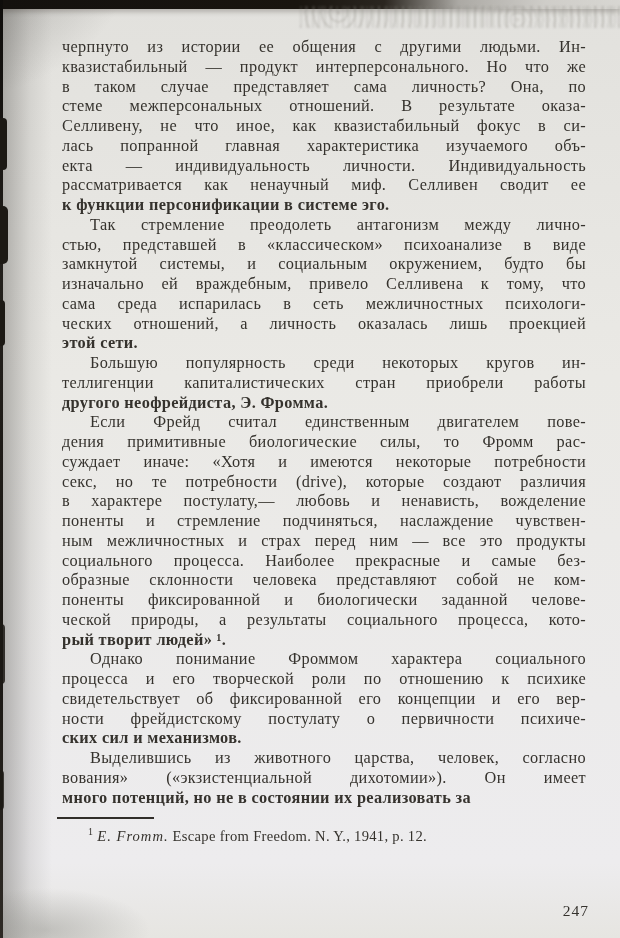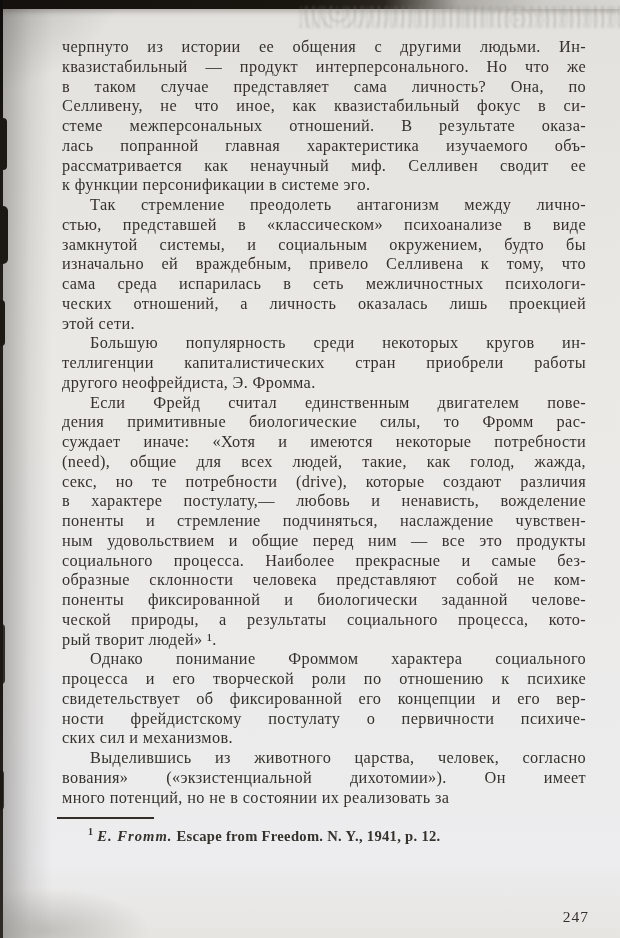--- a/index.html
+++ b/index.html
@@ -41,36 +41,36 @@
   .blob3 { top: 300px; height: 46px; width: 5px; border-radius: 0 4px 4px 0; }
   .blob4 { top: 624px; height: 60px; width: 5px; border-radius: 0 4px 4px 0; opacity: .85; }
   .blob5 { top: 770px; height: 40px; width: 4px; border-radius: 0 4px 4px 0; opacity: .8; }
 
   .text-block {
     position: absolute; left: 62px; top: 37px; width: 524px;
     color: #35322d;
     font-size: 16.3px; line-height: 19.75px; letter-spacing: 0.35px;
   }
   .line { text-align: justify; text-align-last: justify; white-space: normal; }
-  .line.last { text-align-last: left; }
+  .line.last { text-align-last: left; font-weight: bold; }
   .line.indent { text-indent: 28px; }
 
   .footnote-rule {
     margin: 10px 0 4px -5px;
     width: 97px; height: 2px; background: #312e29;
   }
   .footnote {
     font-size: 14.6px; line-height: 18px; letter-spacing: 0.3px;
-    color: #35322d; text-indent: 26px; font-weight: bold;
+    color: #35322d; text-indent: 26px;
   }
   .footnote .fn-marker { font-size: 10px; vertical-align: super; margin-right: 4px; }
   .footnote .fn-author { font-style: italic; letter-spacing: 1px; margin-right: 4px; }
 
   .page-number {
-    position: absolute; right: 31px; bottom: 12px;
+    position: absolute; right: 31px; bottom: 18px;
     font-size: 15.5px; letter-spacing: 1px; color: #35322d;
   }
 </style>
 </head>
 <body>
 
 <div class="paper">
   <div class="edge-top"></div>
   <div class="edge-top-mottle"></div>
   <div class="edge-left"></div>
@@ -78,43 +78,43 @@
   <div class="edge-left-blob blob2"></div>
   <div class="edge-left-blob blob3"></div>
   <div class="edge-left-blob blob4"></div>
   <div class="edge-left-blob blob5"></div>
 
   <div class="text-block">
 
     <div class="line">черпнуто из истории ее общения с другими людьми. Ин-</div>
       <div class="line">квазистабильный — продукт интерперсонального. Но что же</div>
       <div class="line">в таком случае представляет сама личность? Она, по</div>
+      <div class="line">стеме межперсональных отношений. В результате оказа-</div>
       <div class="line">Селливену, не что иное, как квазистабильный фокус в си-</div>
-      <div class="line">стеме межперсональных отношений. В результате оказа-</div>
       <div class="line">лась попранной главная характеристика изучаемого объ-</div>
+      <div class="line">екта — индивидуальность личности. Индивидуальность</div>
       <div class="line">рассматривается как ненаучный миф. Селливен сводит ее</div>
       <div class="line last">к функции персонификации в системе эго.</div>
       <div class="line indent">Так стремление преодолеть антагонизм между лично-</div>
       <div class="line">стью, представшей в «классическом» психоанализе в виде</div>
       <div class="line">замкнутой системы, и социальным окружением, будто бы</div>
       <div class="line">изначально ей враждебным, привело Селливена к тому, что</div>
       <div class="line">сама среда испарилась в сеть межличностных психологи-</div>
       <div class="line">ческих отношений, а личность оказалась лишь проекцией</div>
       <div class="line last">этой сети.</div>
       <div class="line indent">Большую популярность среди некоторых кругов ин-</div>
       <div class="line">теллигенции капиталистических стран приобрели работы</div>
       <div class="line last">другого неофрейдиста, Э. Фромма.</div>
       <div class="line indent">Если Фрейд считал единственным двигателем пове-</div>
       <div class="line">дения примитивные биологические силы, то Фромм рас-</div>
       <div class="line">суждает иначе: «Хотя и имеются некоторые потребности</div>
-      <div class="line">(need), общие для всех людей, такие, как голод, жажда,</div>
       <div class="line">секс, но те потребности (drive), которые создают различия</div>
       <div class="line">в характере постулату,— любовь и ненависть, вожделение</div>
       <div class="line">поненты и стремление подчиняться, наслаждение чувствен-</div>
-      <div class="line">ным удовольствием и общие перед ним — все это продукты</div>
+      <div class="line">ным межличностных и страх перед ним — все это продукты</div>
       <div class="line">социального процесса. Наиболее прекрасные и самые без-</div>
       <div class="line">образные склонности человека представляют собой не ком-</div>
       <div class="line">поненты фиксированной и биологически заданной челове-</div>
       <div class="line">ческой природы, а результаты социального процесса, кото-</div>
       <div class="line last">рый творит людей» ¹.</div>
       <div class="line indent">Однако понимание Фроммом характера социального</div>
       <div class="line">процесса и его творческой роли по отношению к психике</div>
       <div class="line">свидетельствует об фиксированной его концепции и его вер-</div>
       <div class="line">ности фрейдистскому постулату о первичности психиче-</div>
       <div class="line last">ских сил и механизмов.</div>

